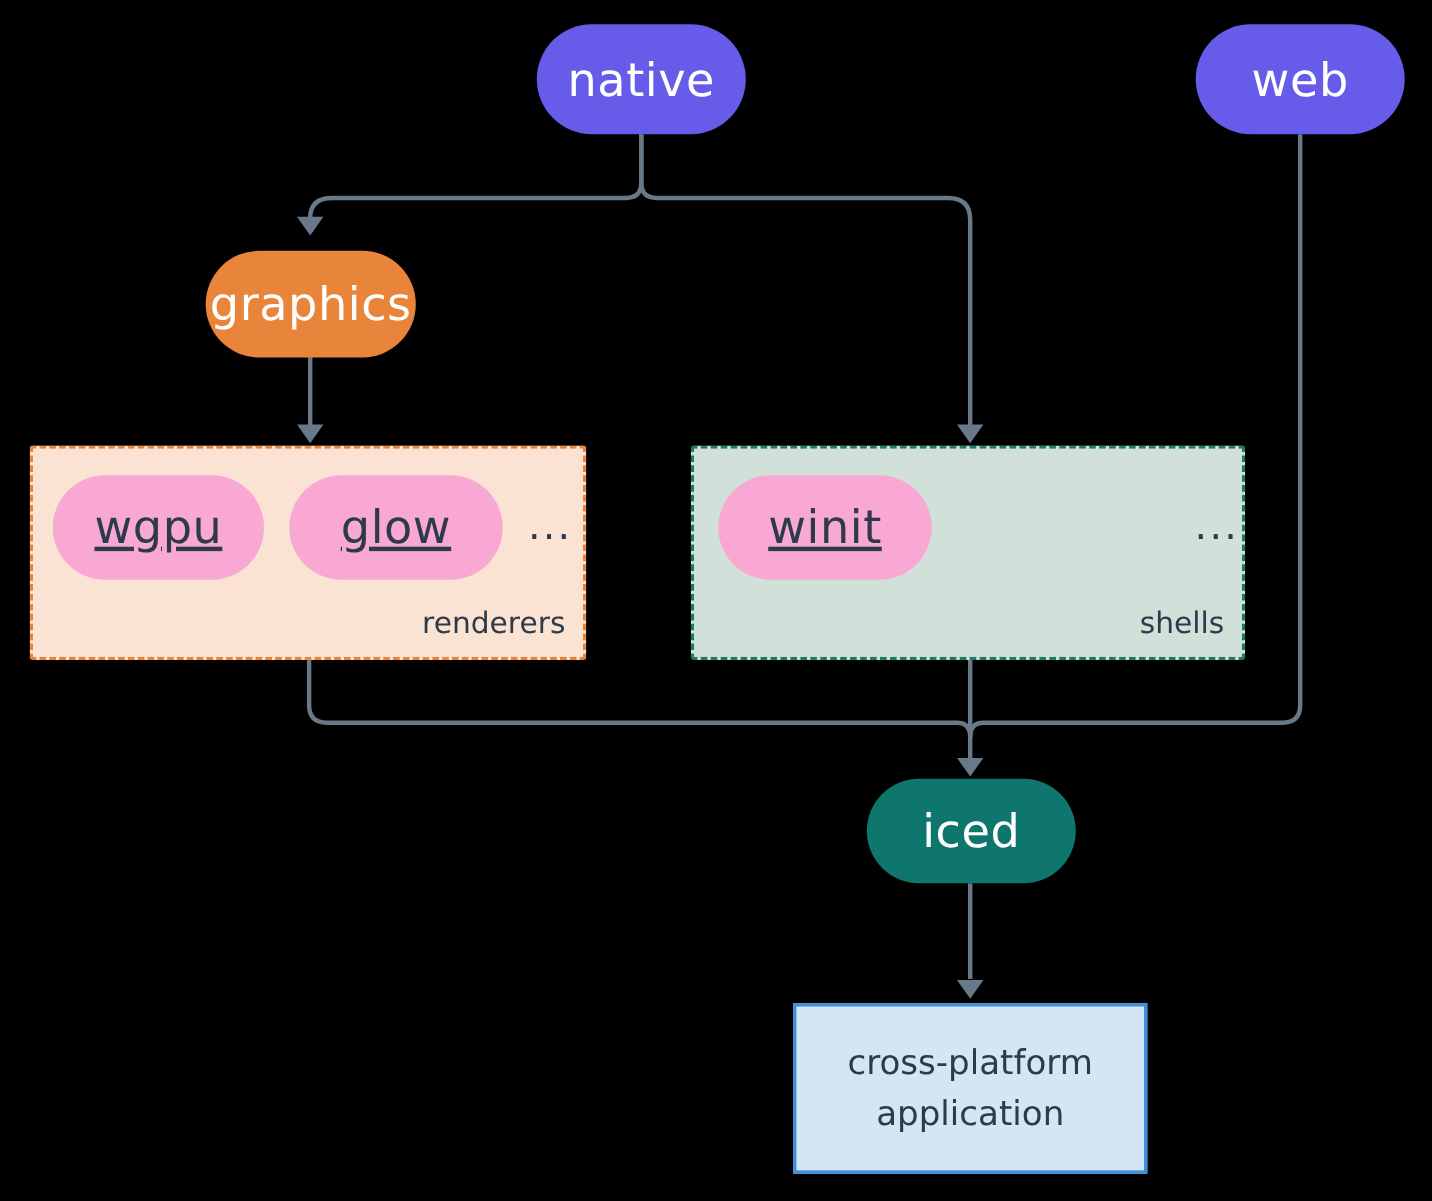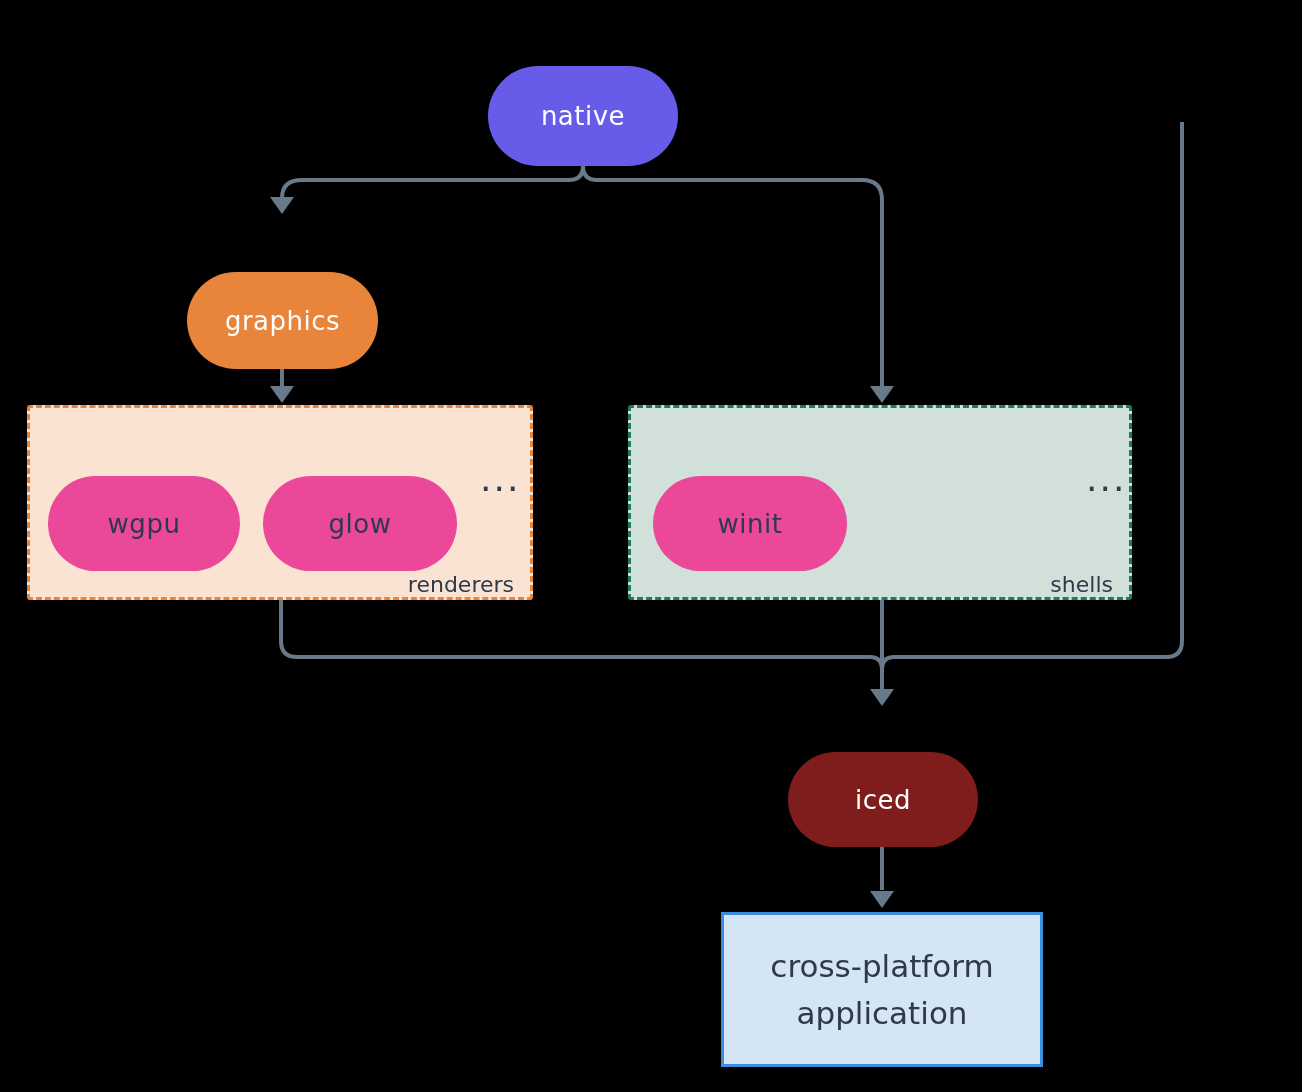--- a/index.html
+++ b/index.html
@@ -8,42 +8,41 @@
     width:1302px;height:1092px;
     background:#000;
     overflow:hidden;
     font-family:"DejaVu Sans", sans-serif;
   }
   #edges{position:absolute;left:0;top:0;width:1302px;height:1092px;}
   .pill{
     position:absolute;
     display:flex;align-items:center;justify-content:center;
     border-radius:60px;
-    font-size:26px;
+    font-size:42px;
     letter-spacing:0.5px;
-    margin-top:44px;
   }
   .pill.purple{background:#665ce9;color:#ffffff;}
   .pill.orange{background:#e8853a;color:#ffffff;}
-  .pill.blue{background:#7f1d1d;color:#ffffff;}
-  .pill.white{background:#ec4899;color:#2d3a49;}
+  .pill.blue{background:#0f766e;color:#ffffff;}
+  .pill.white{background:#f9a8d4;color:#2d3a49;text-decoration:underline;}
   .group{
     position:absolute;
     border-radius:3px;
   }
   .group.renderers{
     background:#fae3d2;border:3px dashed #e8853a;
   }
   .group.shells{
     background:#d2e0da;border:3px dashed #1e7a66;
   }
   .group-label{
     position:absolute;
-    right:16px;bottom:0;
-    font-size:22px;color:#2d3a49;margin-left:41px;
+    right:16px;bottom:15px;
+    font-size:27px;color:#2d3a49;margin-left:41px;
   }
   .ellipsis{
     position:absolute;
     font-size:36px;color:#2d3a49;
     letter-spacing:2px;
   }
   #node-native{left:488px;top:22px;width:190px;height:100px;}
   #node-web{left:1087px;top:22px;width:190px;height:100px;}
   #node-graphics{left:187px;top:228px;width:191px;height:97px;}
   #group-renderers{left:27px;top:405px;width:500px;height:189px;}
@@ -94,20 +93,23 @@
       <path d="M870,386 L894,386 L882,403 Z"></path>
       <path d="M870,689 L894,689 L882,706 Z"></path>
       <path d="M870,891 L894,891 L882,908 Z"></path>
     </g>
   </svg>
 
   <div id="node-native" class="pill purple">
     <span>native</span>
   </div>
 
+  <div id="node-web" class="pill purple">
+    <span>web</span>
+  </div>
 
   <div id="node-graphics" class="pill orange">
     <span>graphics</span>
   </div>
 
   <div id="group-renderers" class="group renderers">
     <div id="pill-wgpu" class="pill white">
       <span>wgpu</span>
     </div>
     <div id="pill-glow" class="pill white">

